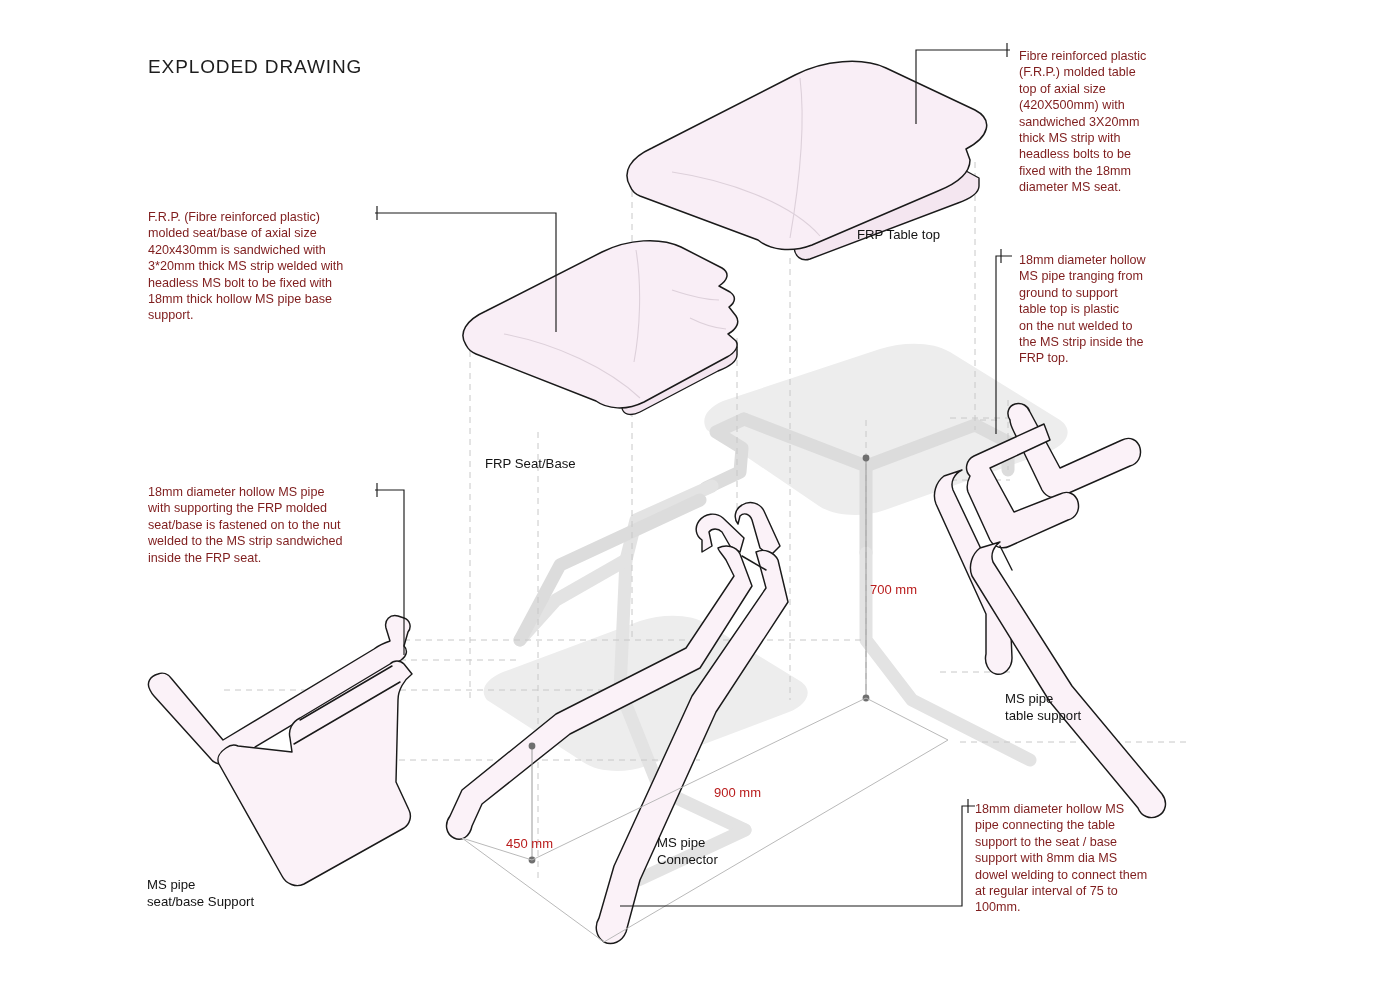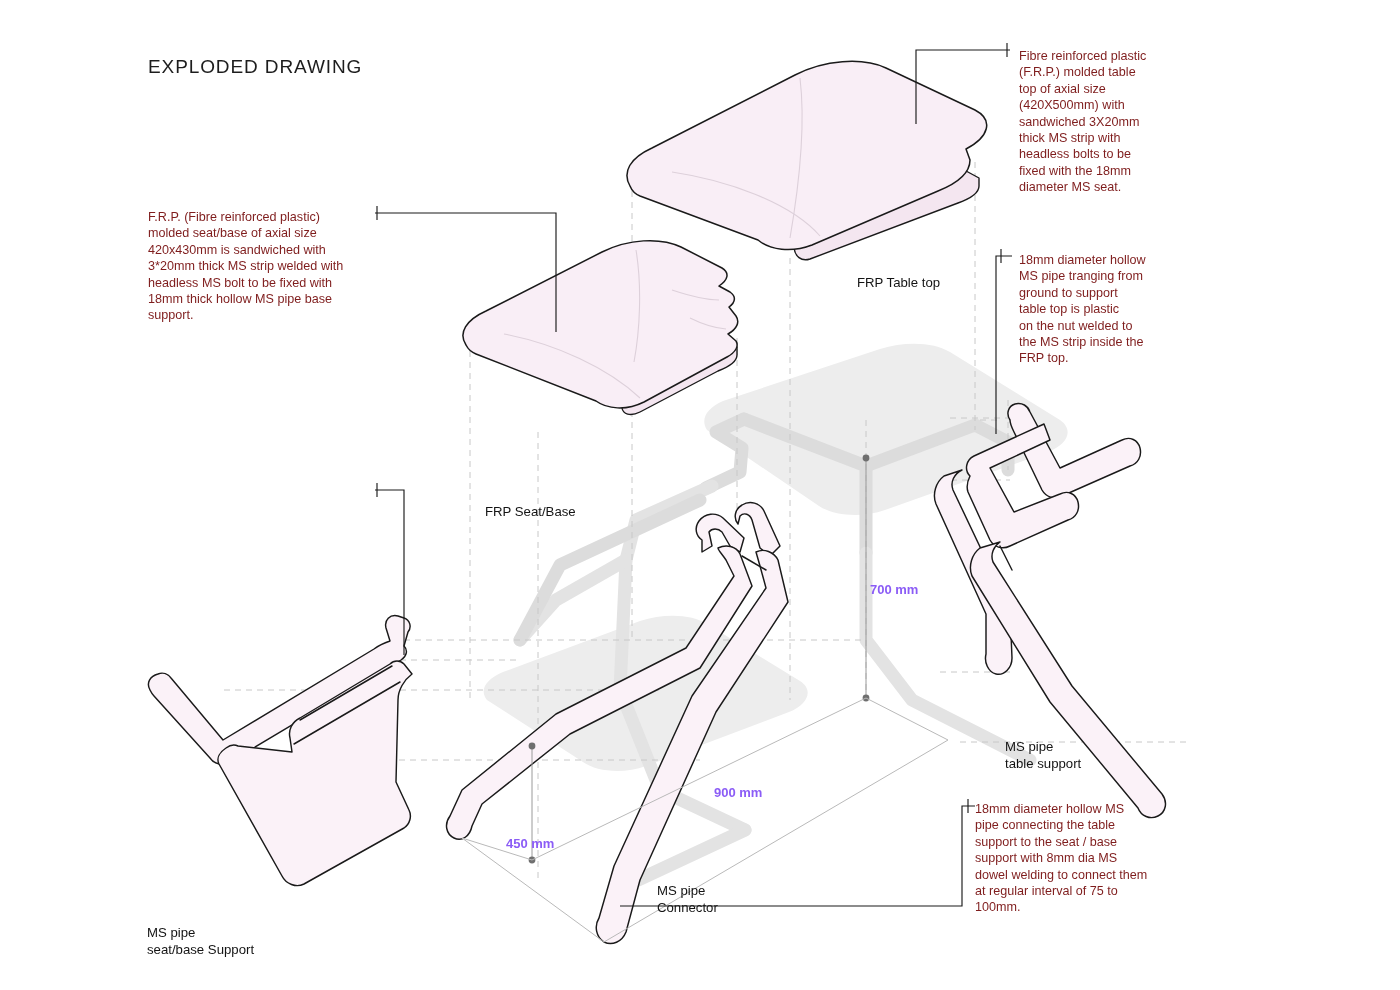--- a/index.html
+++ b/index.html
@@ -24,24 +24,23 @@
     color:#7f1d1d;
     text-align:justify;
     text-justify:inter-word;
   }
   .ln{display:block;}
   .ln:last-child{text-align:left;}
 
   .partlabel{
     position:absolute;font-size:13.2px;line-height:17px;color:#141414;
     white-space:pre-line;
-    margin-top:48px;
   }
   .dimlabel{
-    position:absolute;font-size:13px;color:#8b5cf6;white-space:nowrap;font-weight:bold;
+    position:absolute;font-size:13px;color:#b91c1c;white-space:nowrap;
   }
 </style>
 </head>
 <body>
 
 <div id="stage">
 
   <svg id="art" viewBox="0 0 1400 990" xmlns="http://www.w3.org/2000/svg">
     <defs>
       <style>
@@ -288,20 +287,27 @@
   <div class="callout" style="left:1019px;top:252px;width:168px;">
     <span class="ln">18mm diameter hollow</span>
     <span class="ln">MS pipe tranging from</span>
     <span class="ln">ground to support</span>
     <span class="ln">table top is plastic</span>
     <span class="ln">on the nut welded to</span>
     <span class="ln">the MS strip inside the</span>
     <span class="ln">FRP top.</span>
   </div>
 
+  <div class="callout" style="left:148px;top:484px;width:206px;">
+    <span class="ln">18mm diameter hollow MS pipe</span>
+    <span class="ln">with supporting the FRP molded</span>
+    <span class="ln">seat/base is fastened on to the nut</span>
+    <span class="ln">welded to the MS strip sandwiched</span>
+    <span class="ln">inside the FRP seat.</span>
+  </div>
 
   <div class="callout" style="left:975px;top:801px;width:196px;">
     <span class="ln">18mm diameter hollow MS</span>
     <span class="ln">pipe connecting the table</span>
     <span class="ln">support to the seat / base</span>
     <span class="ln">support with 8mm dia MS</span>
     <span class="ln">dowel welding to connect them</span>
     <span class="ln">at regular interval of 75 to</span>
     <span class="ln">100mm.</span>
   </div>

